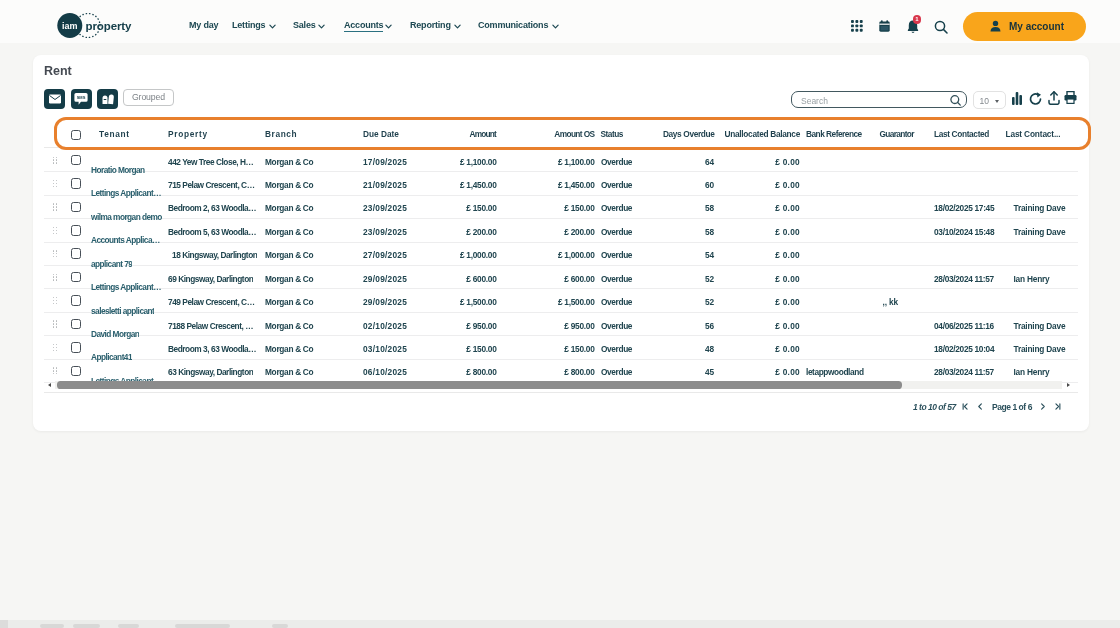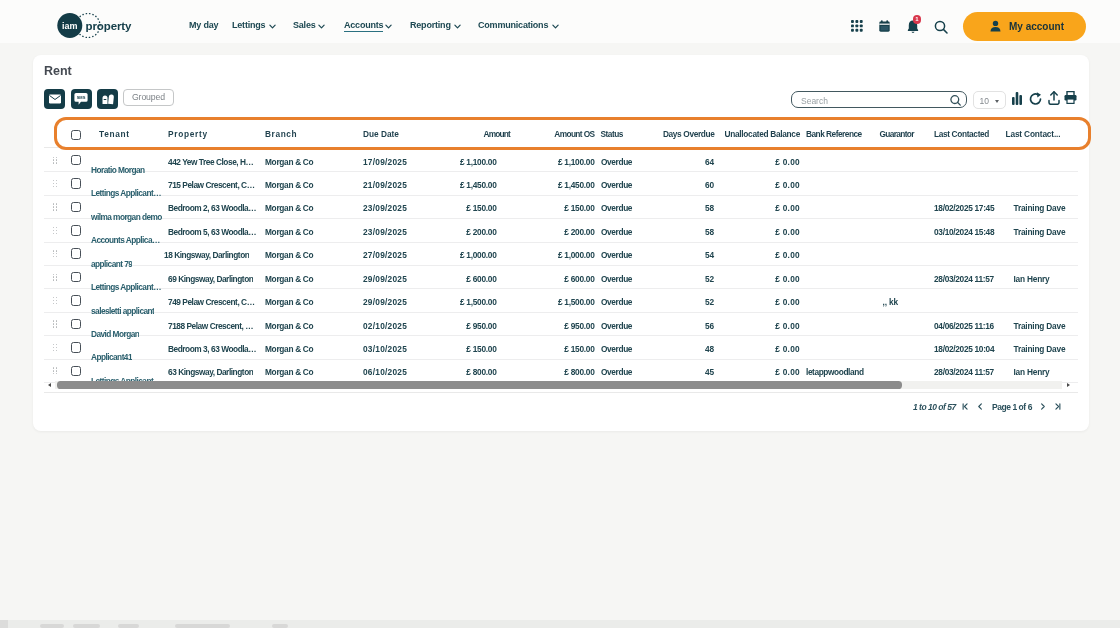--- a/index.html
+++ b/index.html
@@ -174,21 +174,21 @@
     <rect x="0.5" y="4" width="12" height="5.5" rx="1.2" fill="#16404b"></rect>
     <rect x="3" y="8" width="7" height="4.4" fill="#fff" stroke="#16404b" stroke-width="1.2"></rect>
   </svg>
 
 <div class="hrow">
   <span class="cb" style="top:10px;"></span>
   <span class="hcell" style="left:47px; letter-spacing:.7px;margin-left:8px;">Tenant</span>
   <span class="hcell" style="left:124px; letter-spacing:.7px;">Property</span>
   <span class="hcell" style="left:221px; letter-spacing:.6px;">Branch</span>
   <span class="hcell" style="left:319px; letter-spacing:0;">Due Date</span>
-  <span class="hcell" style="right:568px; letter-spacing:-.8px;text-align:right;">Amount</span>
+  <span class="hcell" style="right:582px; letter-spacing:-.8px;text-align:right;">Amount</span>
   <span class="hcell" style="right:483.5px; letter-spacing:-.6px;">Amount OS</span>
   <span class="hcell" style="left:556.5px; letter-spacing:-.5px;">Status</span>
   <span class="hcell" style="right:363.5px; letter-spacing:-.35px;">Days Overdue</span>
   <span class="hcell" style="right:278px; letter-spacing:-.3px;">Unallocated Balance</span>
   <span class="hcell" style="left:762px; letter-spacing:-.5px;">Bank Reference</span>
   <span class="hcell" style="left:835.5px; letter-spacing:-.65px;">Guarantor</span>
   <span class="hcell" style="left:890px; letter-spacing:-.35px;">Last Contacted</span>
   <span class="hcell" style="left:961.5px;">Last Contact...</span>
 </div>
 <div style="position:absolute; left:44px; top:147.2px; width:1034px; height:1px; background:#e9e9e9;"></div>
@@ -293,21 +293,21 @@
     <span class="dots">
         <i style="left:0;top:0"></i>
         <i style="left:0;top:2.9px"></i>
         <i style="left:0;top:5.8px"></i>
         <i style="left:2.7px;top:0"></i>
         <i style="left:2.7px;top:2.9px"></i>
         <i style="left:2.7px;top:5.8px"></i>
       </span>
     <span class="cb" style="top:5.8px;"></span>
     <span class="cell tenant" style="left:47px; max-width:72px; overflow:hidden; text-overflow:ellipsis; letter-spacing:-.55px;">applicant 79</span>
-    <span class="cell" style="left:120px; max-width:89.5px; overflow:hidden; text-overflow:ellipsis; letter-spacing:-.45px;">18 Kingsway, Darlington</span>
+    <span class="cell" style="left:128px; max-width:89.5px; overflow:hidden; text-overflow:ellipsis; letter-spacing:-.45px;">18 Kingsway, Darlington</span>
     <span class="cell" style="left:221px; letter-spacing:-.3px;">Morgan &amp; Co</span>
     <span class="cell" style="left:319px; letter-spacing:.25px;">27/09/2025</span>
     <span class="cell" style="right:581.5px; letter-spacing:-.27px;">£ 1,000.00</span>
     <span class="cell" style="right:483.5px; letter-spacing:-.27px;">£ 1,000.00</span>
     <span class="cell" style="left:557px; letter-spacing:-.37px;">Overdue</span>
     <span class="cell" style="right:364px;">54</span>
     <span class="cell" style="right:278px; letter-spacing:.3px;">£ 0.00</span>
     <span class="cell" style="left:762px; letter-spacing:-.4px;"></span>
     <span class="cell" style="left:838.5px;"></span>
     <span class="cell" style="left:890px; letter-spacing:-.3px;"></span>

